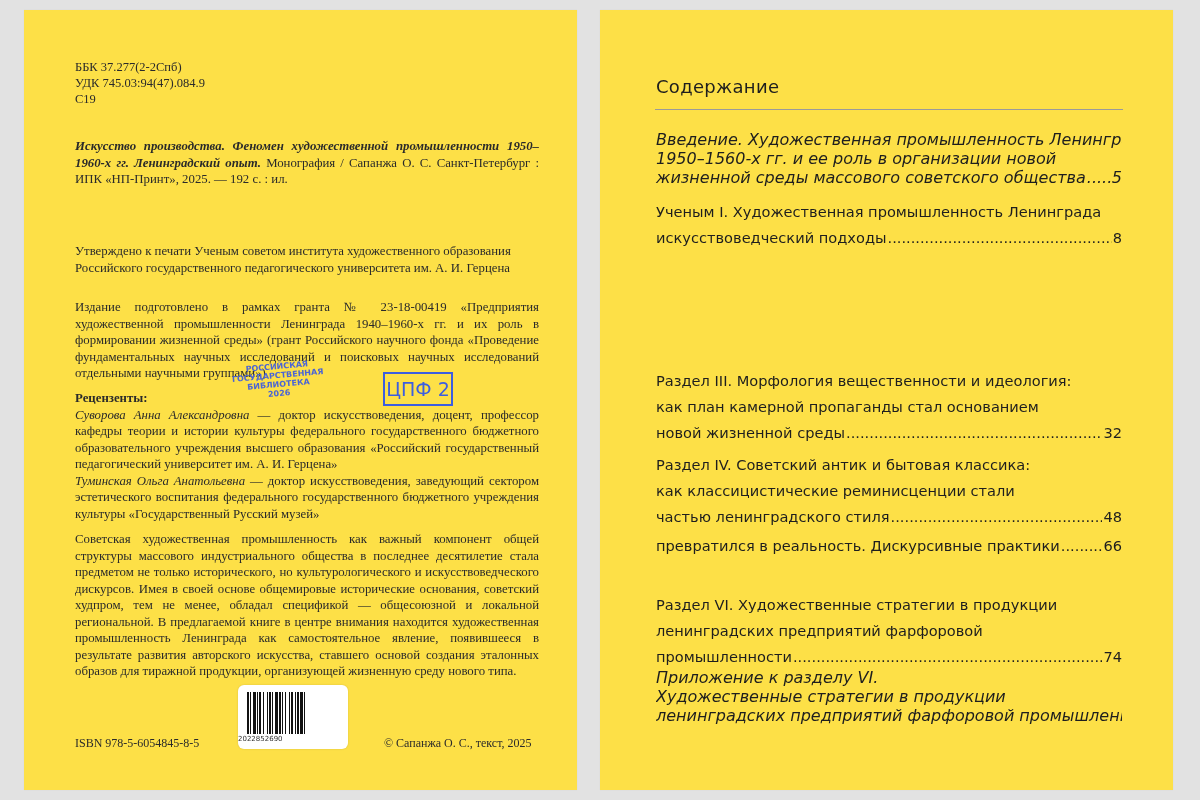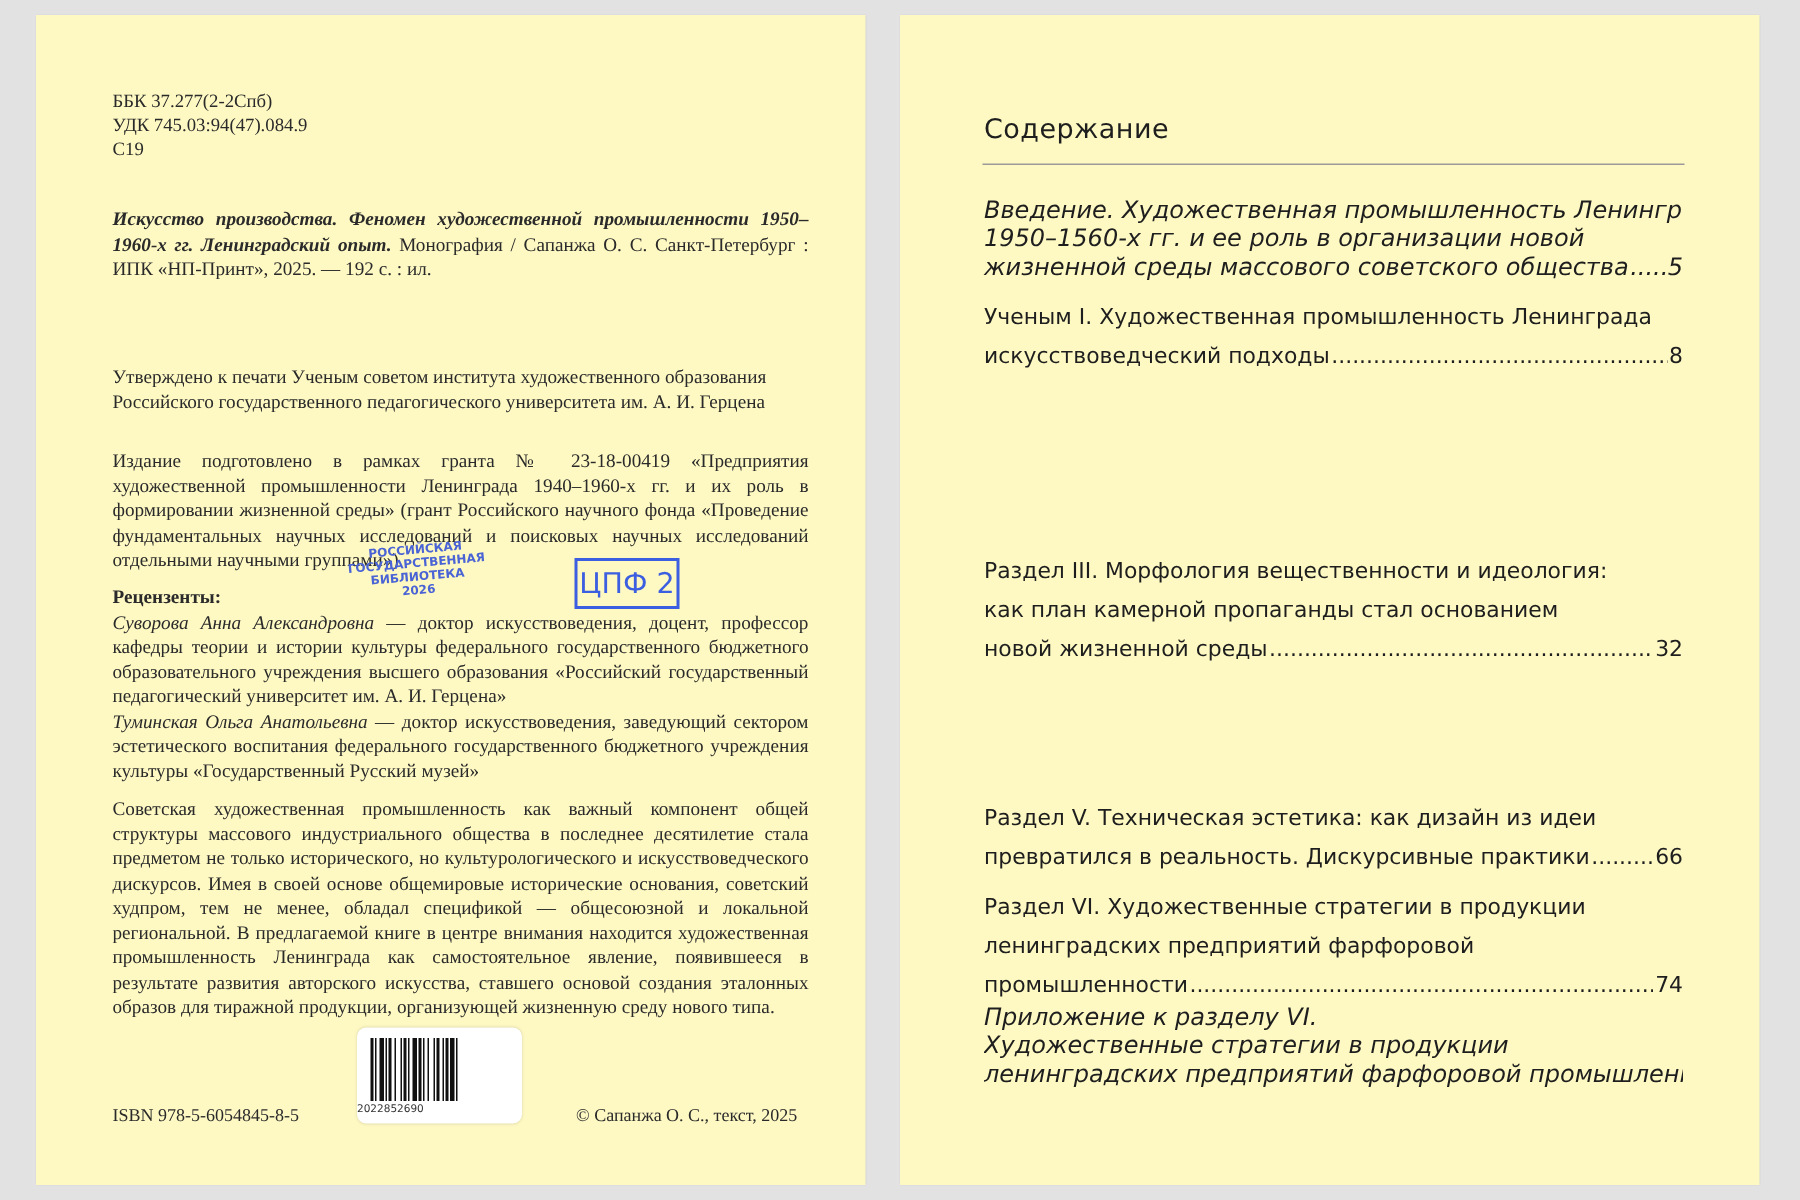--- a/index.html
+++ b/index.html
@@ -1,20 +1,20 @@
 <!DOCTYPE html>
 <html><head>
 <meta charset="utf-8">
 <style>
   html, body { margin:0; padding:0; }
   body {
     width:1200px; height:800px; background:#e2e2e2; position:relative; overflow:hidden;
   }
   .page {
-    position:absolute; top:10px; height:780px; background:#fef9c3;
+    position:absolute; top:10px; height:780px; background:#fde047;
     box-shadow: 0 0 1px rgba(0,0,0,0.08);
   }
   #left-page { left:24px; width:553px; }
   #right-page { left:600px; width:573px; }
 
   .serif { font-family:"Liberation Serif", "DejaVu Serif", serif; color:#2a2a2a; }
   .sans { font-family:"DejaVu Sans", "Liberation Sans", sans-serif; color:#1e1e1e; }
 
   
   .codes { position:absolute; left:51px; top:49px; font-size:12.5px; line-height:16px; }
@@ -181,23 +181,31 @@
   <div class="toc-entry sans big" id="toc-s3">
     <span class="line">Раздел III. Морфология вещественности и идеология:</span>
     <span class="line">как план камерной пропаганды стал основанием</span>
     <span class="last">
         <span class="txt">новой жизненной среды</span>
         <span class="dots"></span>
         <span class="pg">32</span>
       </span>
   </div>
 
+  <div class="toc-entry sans big" id="toc-s4">
+    <span class="line">Раздел IV. Советский антик и бытовая классика:</span>
+    <span class="line">как классицистические реминисценции стали</span>
+    <span class="last">
+        <span class="txt">частью ленинградского стиля</span>
+        <span class="dots"></span>
+        <span class="pg">48</span>
+      </span>
+  </div>
 
   <div class="toc-entry sans big" id="toc-s5">
-    <span class="line">Раздел V. Техническая эстетика: как дизайн из идеи</span>
     <span class="last">
         <span class="txt">превратился в реальность. Дискурсивные практики </span>
         <span class="dots"></span>
         <span class="pg">66</span>
       </span>
   </div>
 
   <div class="toc-entry sans big" id="toc-s6">
     <span class="line">Раздел VI. Художественные стратегии в продукции</span>
     <span class="line">ленинградских предприятий фарфоровой</span>

